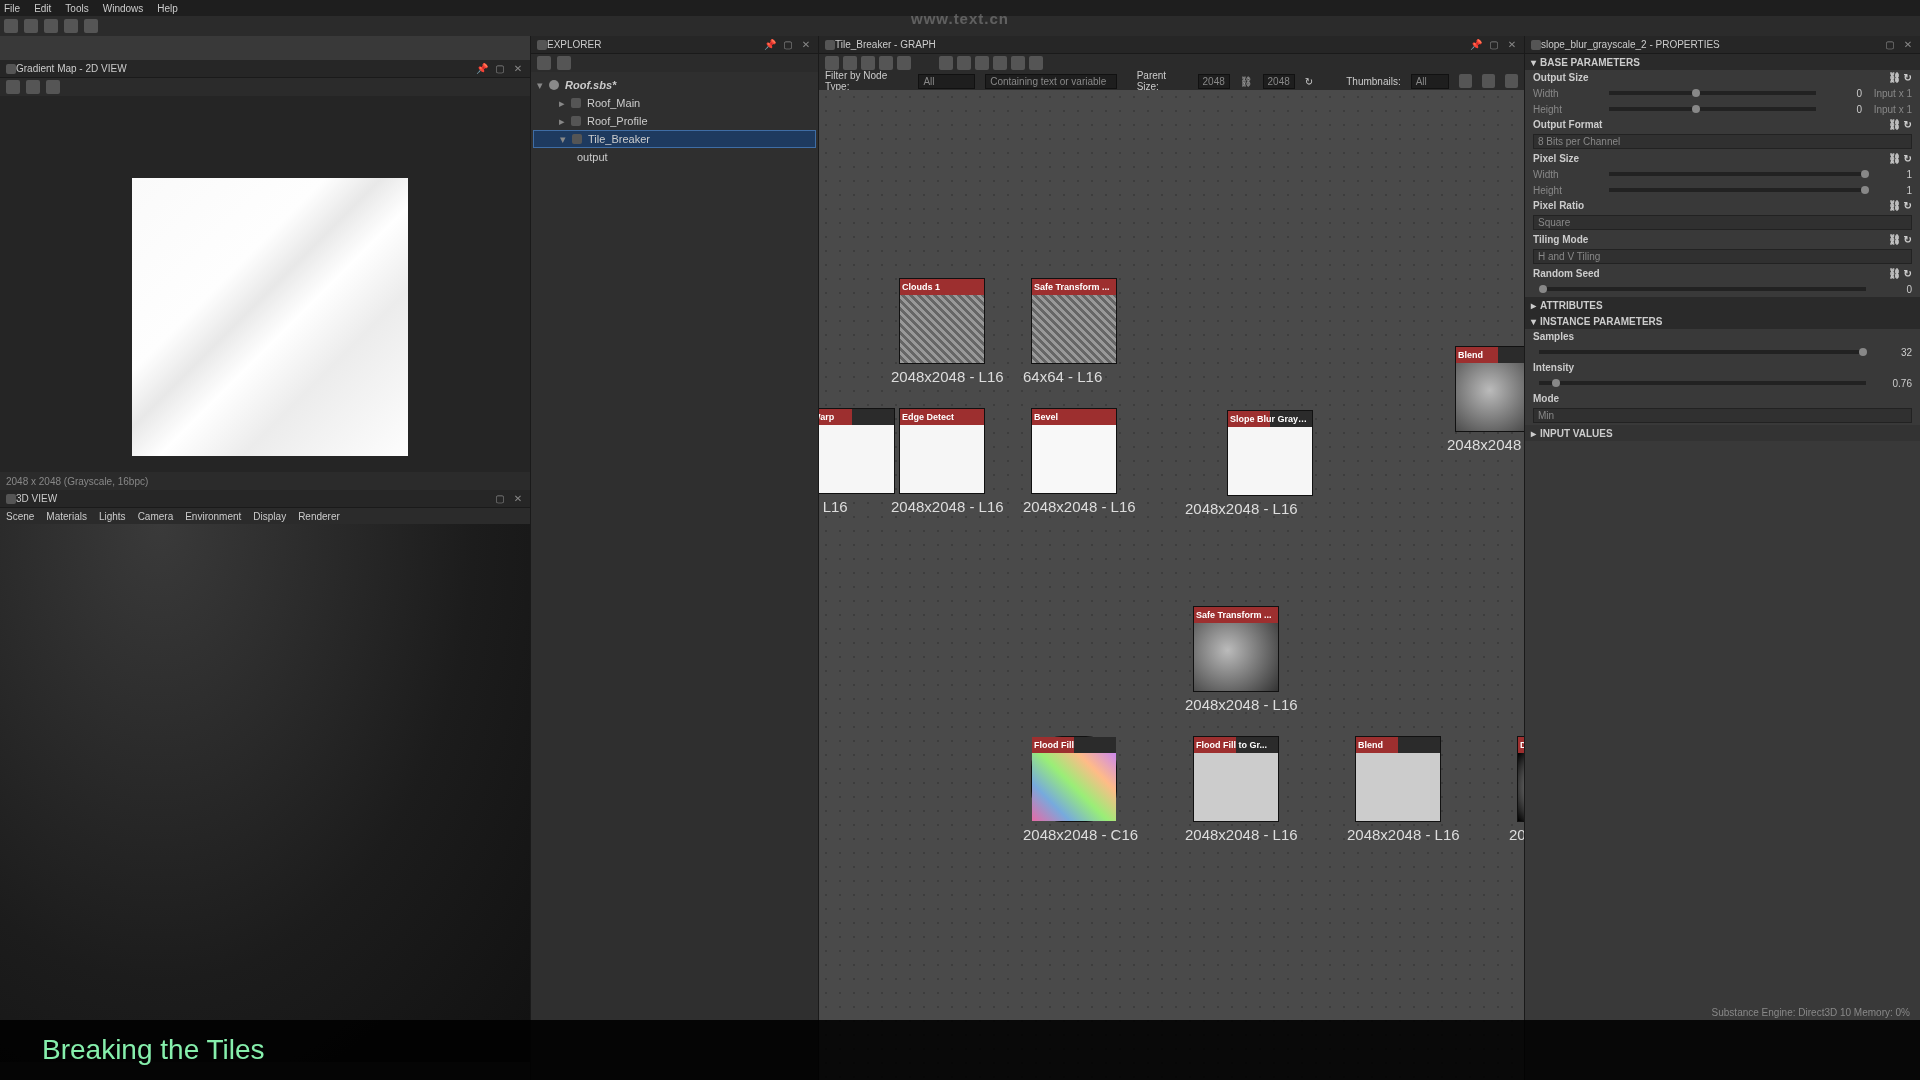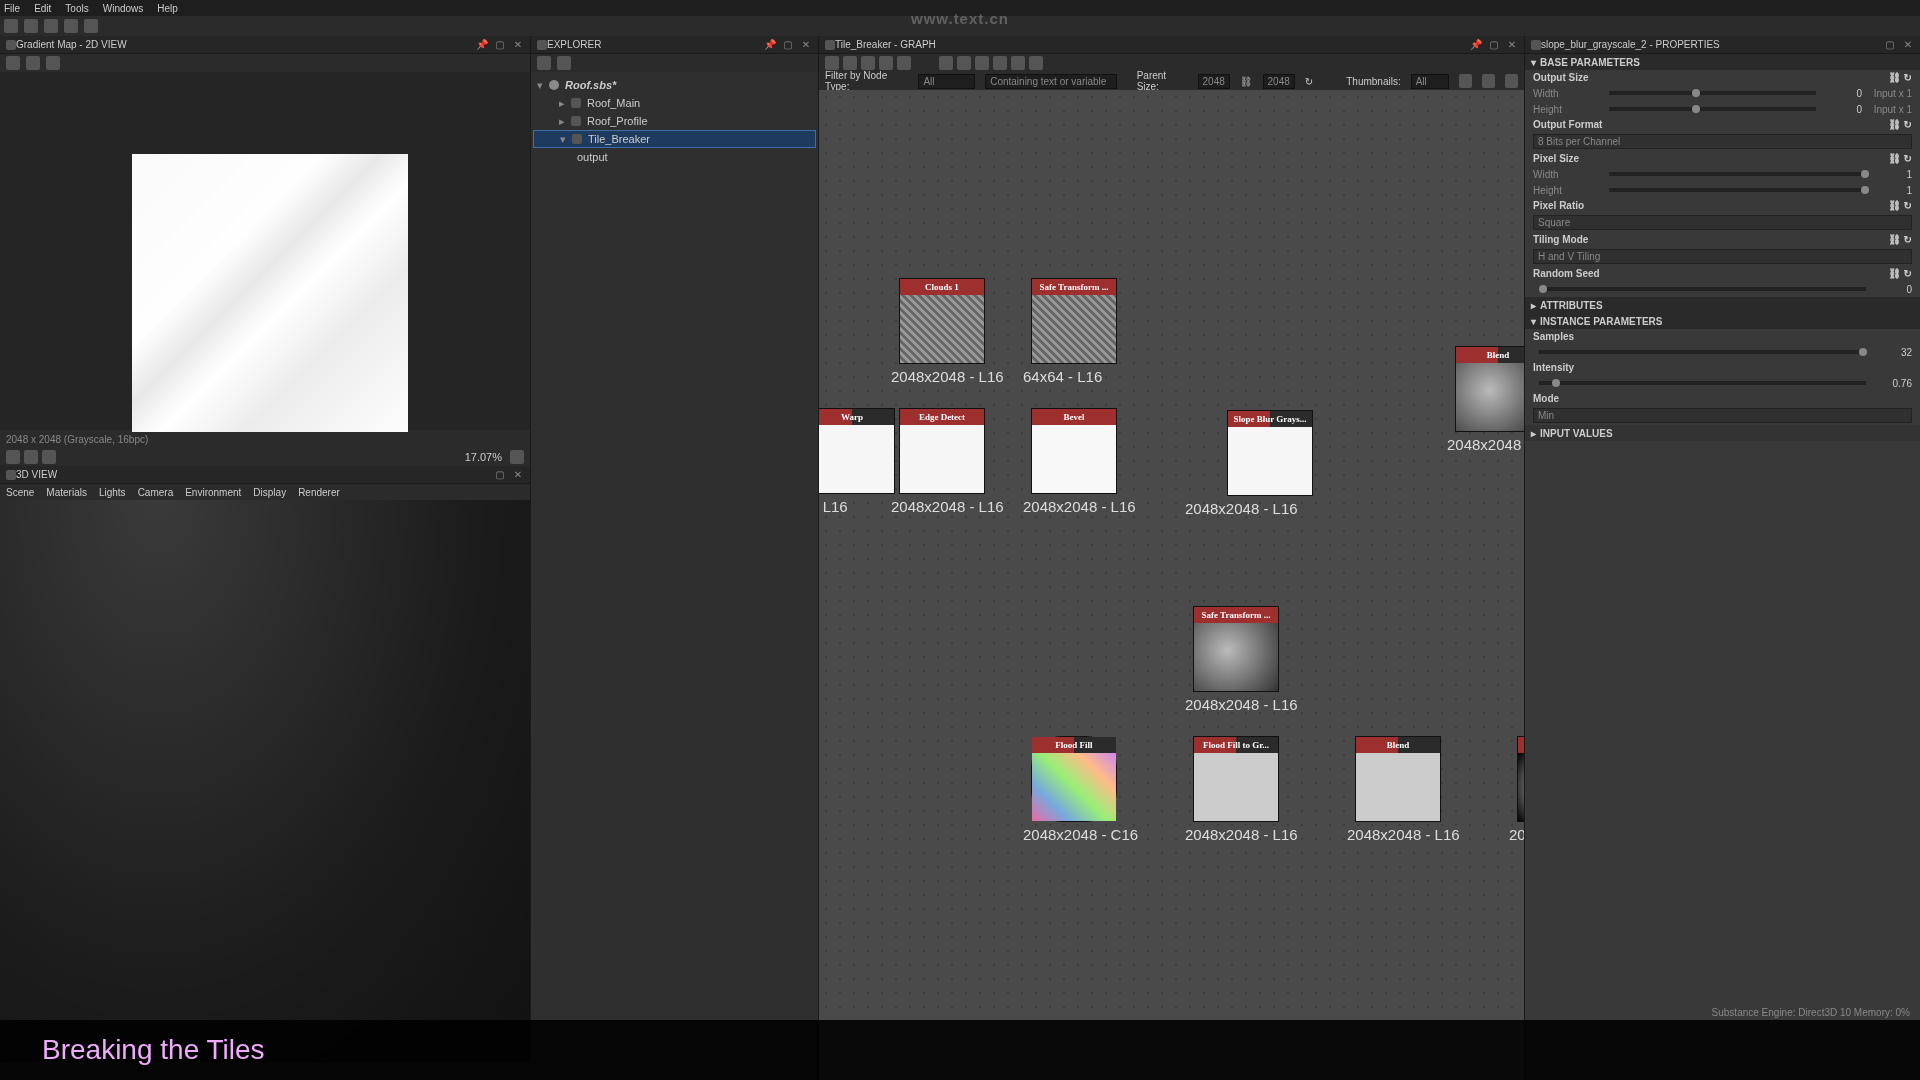--- a/index.html
+++ b/index.html
@@ -27,21 +27,21 @@
   .panel-hdr .icn{width:12px;height:12px;margin-left:6px;color:#888;text-align:center;line-height:12px;}
   .panel-tb{height:18px;background:var(--bg-darker);display:flex;align-items:center;padding:0 6px;gap:6px;}
   
   .layout{position:absolute;top:36px;left:0;right:0;bottom:0;display:flex;}
   .col-left{width:530px;display:flex;flex-direction:column;}
   .col-mid{width:288px;display:flex;flex-direction:column;border-left:1px solid var(--border);}
   .col-graph{flex:1;display:flex;flex-direction:column;border-left:1px solid var(--border);}
   .col-props{width:396px;display:flex;flex-direction:column;border-left:1px solid var(--border);}
   .pane{display:flex;flex-direction:column;overflow:hidden;}
   
-  .view2d{height:430px;}
+  .view2d{height:430px;margin-top:24px;}
   .view2d .body{flex:1;background:#252525;position:relative;}
   .preview-img{position:absolute;left:132px;top:82px;width:276px;height:278px;background:linear-gradient(135deg,#fafafa 0%,#fefefe 35%,#e8e8e8 45%,#ffffff 55%,#ececec 70%,#fdfdfd 100%);}
   .view2d .status{height:18px;background:var(--bg-darker);padding:0 6px;color:var(--text-dim);display:flex;align-items:center;font-size:10px;}
   .view2d .tb2{height:18px;display:flex;align-items:center;justify-content:space-between;background:var(--bg-darker);padding:0 6px;}
   
   .view3d{flex:1;}
   .view3d .menu{height:16px;display:flex;align-items:center;gap:12px;padding:0 6px;font-size:10px;background:var(--bg-darker);}
   .view3d .body{flex:1;background:radial-gradient(ellipse at 30% 0%,#3a3a3a 0%,#1c1c1c 60%,#111 100%);position:relative;}
   .view3d .bot{height:18px;background:var(--bg-darker);}
   
@@ -53,21 +53,21 @@
   .tree-row.indent1{padding-left:26px;}
   .tree-row.indent2{padding-left:44px;}
   .tree-row.sel{background:#1e3a5f;border:1px solid #3f6da5;}
   
   .graph{flex:1;}
   .graph .filterbar{height:18px;background:var(--bg-darker);display:flex;align-items:center;padding:0 6px;gap:10px;font-size:10px;}
   .graph .filterbar .fld{background:#1e1e1e;color:var(--text-dim);padding:1px 4px;border:1px solid #111;}
   .graph .canvas{flex:1;position:relative;background:#4a4a4a;background-image:radial-gradient(circle,#3d3d3d 1px,transparent 1px);background-size:14px 14px;overflow:hidden;}
   
   .node{position:absolute;width:86px;border:1px solid #111;}
-  .node .hdr{height:16px;background:var(--node-red);color:#fff;font-size:9px;text-align:center;line-height:16px;overflow:hidden;white-space:nowrap;text-overflow:ellipsis;padding:0 2px;font-weight:bold;font-family:Liberation Serif, serif;}
+  .node .hdr{height:16px;background:var(--node-red);color:#fff;font-size:9px;line-height:16px;overflow:hidden;white-space:nowrap;text-overflow:ellipsis;padding:0 2px;font-weight:bold;}
   .node.half .hdr{background:linear-gradient(90deg,var(--node-red) 50%,var(--node-label) 50%);}
   .node .thumb{height:68px;background:#888;}
   .node .thumb.clouds{background:linear-gradient(45deg,#666 25%,#999 25%,#999 50%,#666 50%,#666 75%,#999 75%);background-size:8px 8px;}
   .node .thumb.cells{background:#f6f6f6;}
   .node .thumb.white{background:#f8f8f8;}
   .node .thumb.grad{background:radial-gradient(circle at 40% 40%,#bbb,#333);}
   .node .thumb.color{background:linear-gradient(45deg,#e86aa6,#7ad,#9e7,#fb8,#c8e);}
   .node .thumb.tiles{background:#ccc;}
   .node .thumb.dist{background:radial-gradient(circle at 50% 50%,#fff 0%,#000 100%);}
   .node-label{position:absolute;font-size:15px;color:#ddd;font-weight:normal;white-space:nowrap;}
@@ -80,21 +80,21 @@
   .slider{flex:1;height:4px;background:#222;position:relative;margin:0 6px;}
   .slider .dot{position:absolute;width:8px;height:8px;background:#888;border-radius:50%;top:-2px;}
   .prop-row .val{width:40px;text-align:right;color:var(--text);font-size:10px;}
   .prop-row .extra{width:50px;text-align:right;color:var(--text-dim);font-size:10px;}
   .prop-title{padding:2px 8px;font-size:10px;font-weight:bold;display:flex;justify-content:space-between;}
   .prop-field{background:#303030;border:1px solid #222;color:#888;padding:1px 4px;margin:2px 8px;font-size:10px;}
   
   svg.wires{position:absolute;inset:0;pointer-events:none;}
   
   .footer{position:absolute;left:0;right:0;bottom:0;height:60px;background:rgba(0,0,0,0.88);display:flex;align-items:center;padding-left:42px;}
-  .footer-title{color:#f0abfc;font-size:28px;}
+  .footer-title{color:#86efac;font-size:28px;}
   .footer-badge{position:absolute;right:0;bottom:0;width:240px;height:46px;background:linear-gradient(135deg,transparent 18px,#1fbfa9 18px);display:flex;align-items:center;justify-content:center;color:#fff;font-weight:bold;font-size:15px;letter-spacing:1px;}
   .engine{position:absolute;right:10px;bottom:62px;font-size:10px;color:#888;}
   .watermark{position:absolute;top:10px;left:50%;transform:translateX(-50%);font-size:15px;color:rgba(255,255,255,0.25);font-weight:bold;letter-spacing:1px}
 </style>
 </head>
 <body>
 
 <div class="menubar">
   <span>File</span>
   <span>Edit</span>
@@ -125,31 +125,20 @@
       </div>
       <div class="panel-tb">
         <span class="gl"></span>
         <span class="gl"></span>
         <span class="gl"></span>
       </div>
       <div class="body">
         <div class="preview-img"></div>
       </div>
       <div class="status">2048 x 2048 (Grayscale, 16bpc)</div>
-      <div class="tb2">
-        <div style="display:flex;gap:4px">
-          <span class="gl"></span>
-          <span class="gl"></span>
-          <span class="gl"></span>
-        </div>
-        <div style="display:flex;gap:8px;align-items:center">
-          <span>17.07%</span>
-          <span class="gl"></span>
-        </div>
-      </div>
     </div>
     <div class="pane view3d">
       <div class="panel-hdr">
         <span class="gl" style="width:10px;height:10px"></span>
         <span class="title">3D VIEW</span>
         <span class="icn">▢</span>
         <span class="icn">✕</span>
       </div>
       <div class="menu">
         <span>Scene</span>

